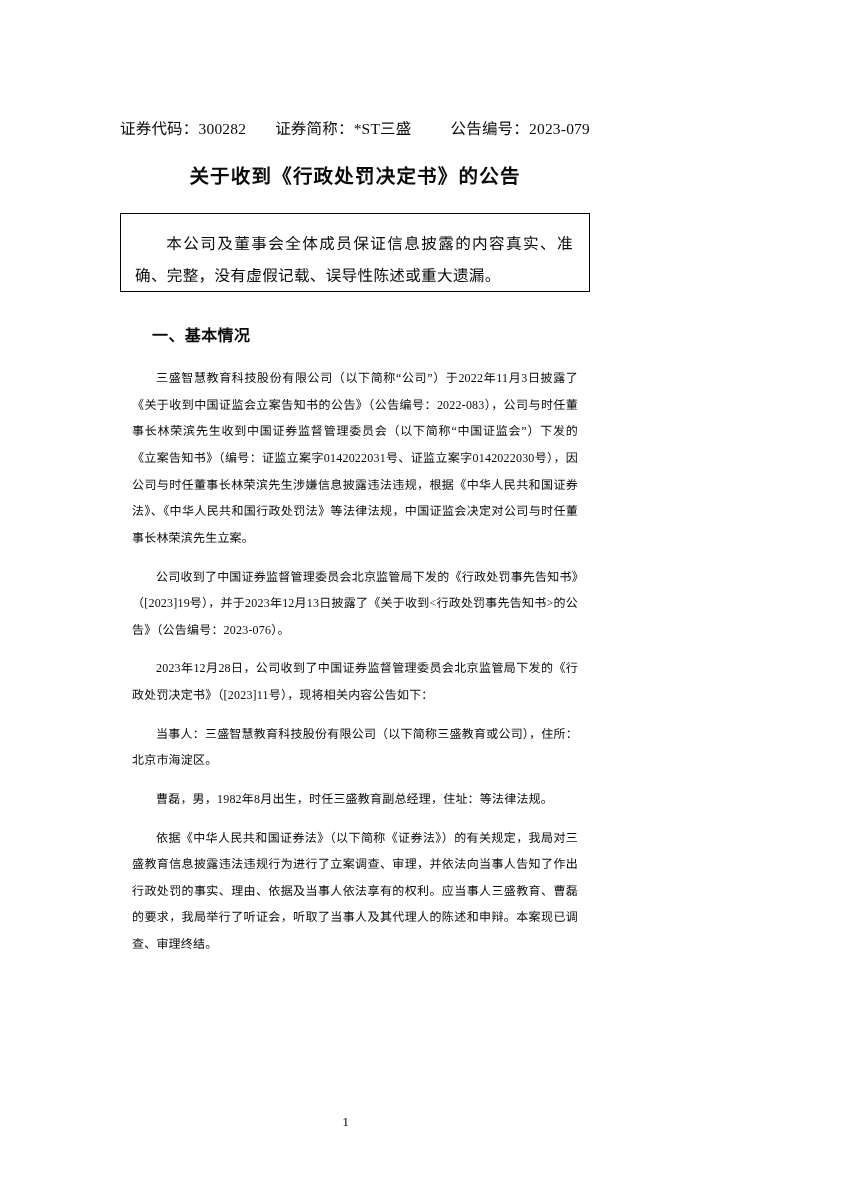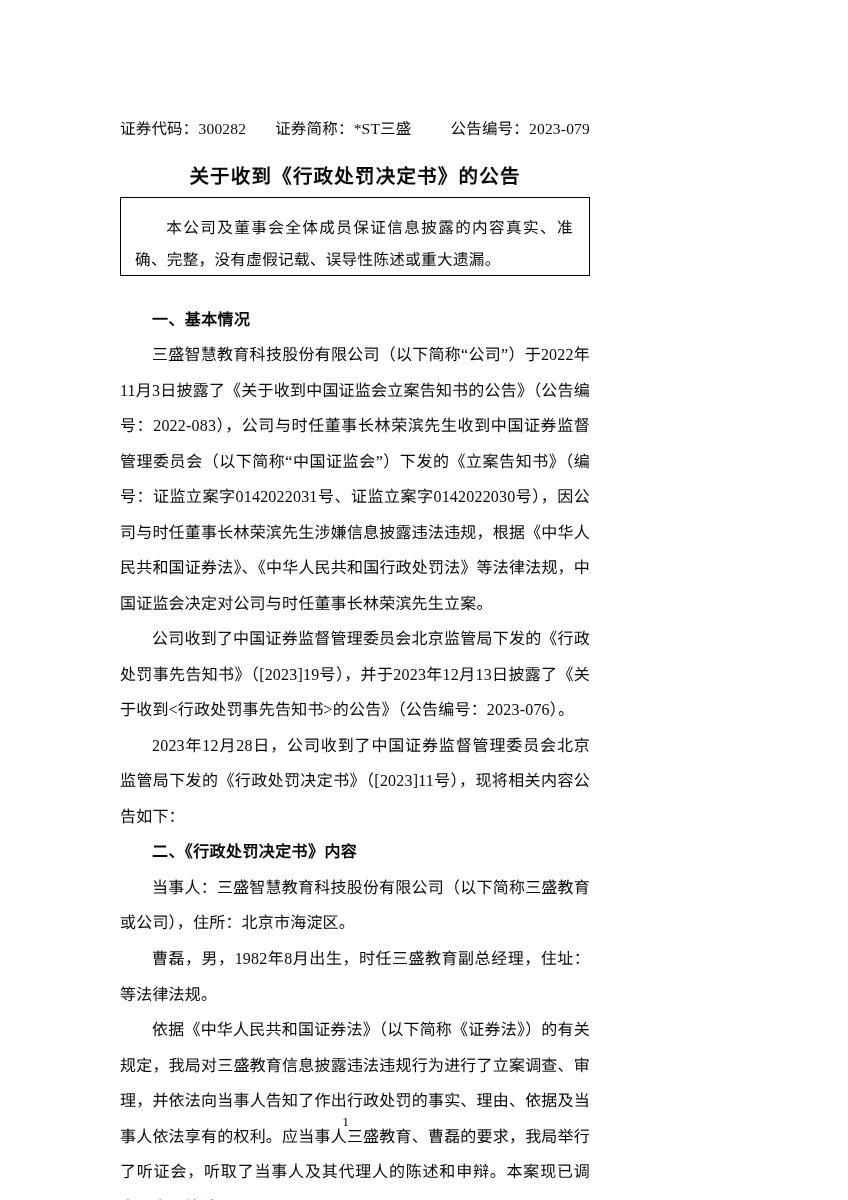--- a/index.html
+++ b/index.html
@@ -44,21 +44,21 @@
     font-size: 19.5px;
     font-weight: bold;
     letter-spacing: 1.2px;
     margin: 0 0 22px 0;
     line-height: 1.3;
   }
   h2.doc-title {
     font-size: 19.5px;
     font-weight: bold;
     letter-spacing: 1.2px;
-    margin: 0 0 8px 0;
+    margin: 0 0 24px 0;
     line-height: 1.3;
   }
 
   
   .disclaimer-box {
     border: 1.3px solid #000000;
     box-sizing: border-box;
     padding: 14px 16px 0 14px;
     margin: 0 0 26px 0;
   }
@@ -75,22 +75,22 @@
   
   .section-heading {
     font-size: 16px;
     font-weight: bold;
     line-height: 2.22;
     margin: 0;
     text-indent: 2em;
     letter-spacing: 0.4px;
   }
   p.body-text {
-    margin: 0;
-    font-size: 16px;
+    margin: 12px;
+    font-size: 12px;
     line-height: 2.22;
     text-align: justify;
     text-justify: inter-ideograph;
     text-indent: 2em;
     letter-spacing: 0.2px;
     word-break: break-all;
   }
   .page-number {
     position: absolute;
     left: 0;
@@ -121,21 +121,20 @@
   </div>
 
   <div class="section">
     <p class="section-heading">一、基本情况</p>
     <p class="body-text">三盛智慧教育科技股份有限公司（以下简称“公司”）于2022年11月3日披露了《关于收到中国证监会立案告知书的公告》（公告编号：2022-083），公司与时任董事长林荣滨先生收到中国证券监督管理委员会（以下简称“中国证监会”）下发的《立案告知书》（编号：证监立案字0142022031号、证监立案字0142022030号），因公司与时任董事长林荣滨先生涉嫌信息披露违法违规，根据《中华人民共和国证券法》、《中华人民共和国行政处罚法》等法律法规，中国证监会决定对公司与时任董事长林荣滨先生立案。</p>
     <p class="body-text">公司收到了中国证券监督管理委员会北京监管局下发的《行政处罚事先告知书》（[2023]19号），并于2023年12月13日披露了《关于收到&lt;行政处罚事先告知书&gt;的公告》（公告编号：2023-076）。</p>
     <p class="body-text">2023年12月28日，公司收到了中国证券监督管理委员会北京监管局下发的《行政处罚决定书》（[2023]11号），现将相关内容公告如下：</p>
   </div>
 
   <div class="section">
-    <p class="section-heading">二、《行政处罚决定书》内容</p>
     <p class="body-text">当事人：三盛智慧教育科技股份有限公司（以下简称三盛教育或公司），住所：北京市海淀区。</p>
     <p class="body-text">曹磊，男，1982年8月出生，时任三盛教育副总经理，住址：等法律法规。</p>
     <p class="body-text">依据《中华人民共和国证券法》（以下简称《证券法》）的有关规定，我局对三盛教育信息披露违法违规行为进行了立案调查、审理，并依法向当事人告知了作出行政处罚的事实、理由、依据及当事人依法享有的权利。应当事人三盛教育、曹磊的要求，我局举行了听证会，听取了当事人及其代理人的陈述和申辩。本案现已调查、审理终结。</p>
   </div>
 
   <div class="page-number">1</div>
 
 </div>
 
 </body></html>

